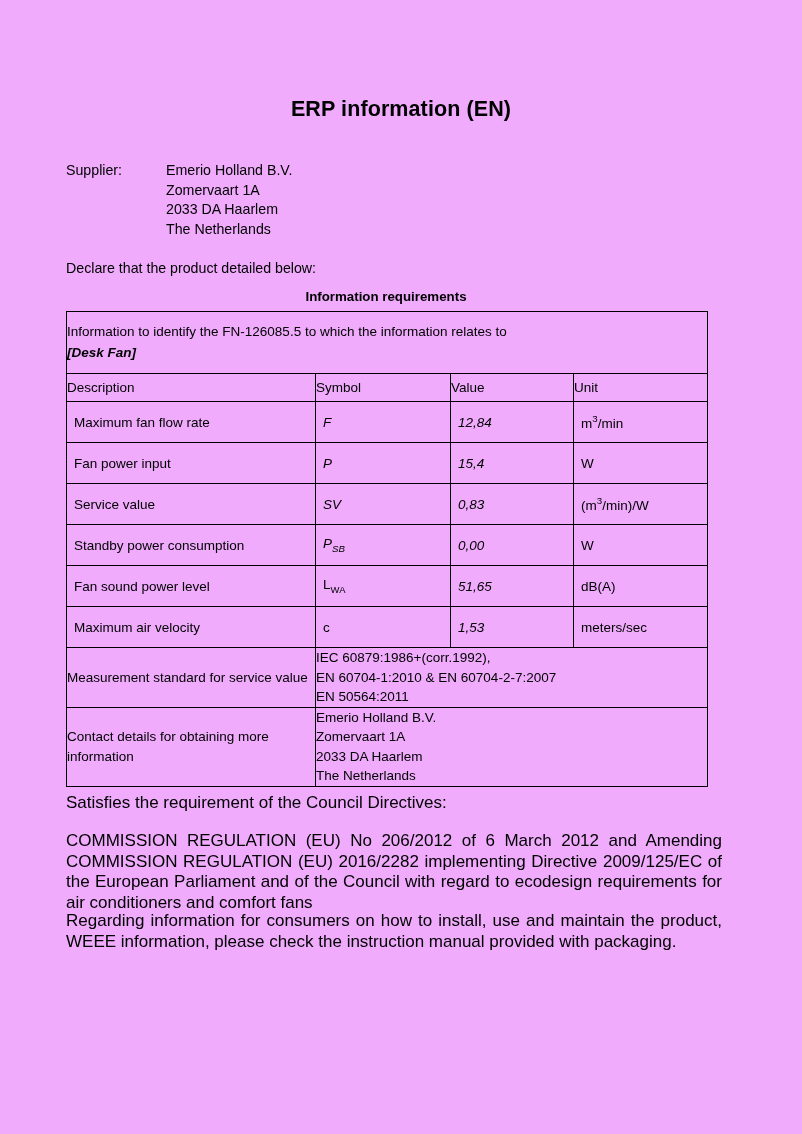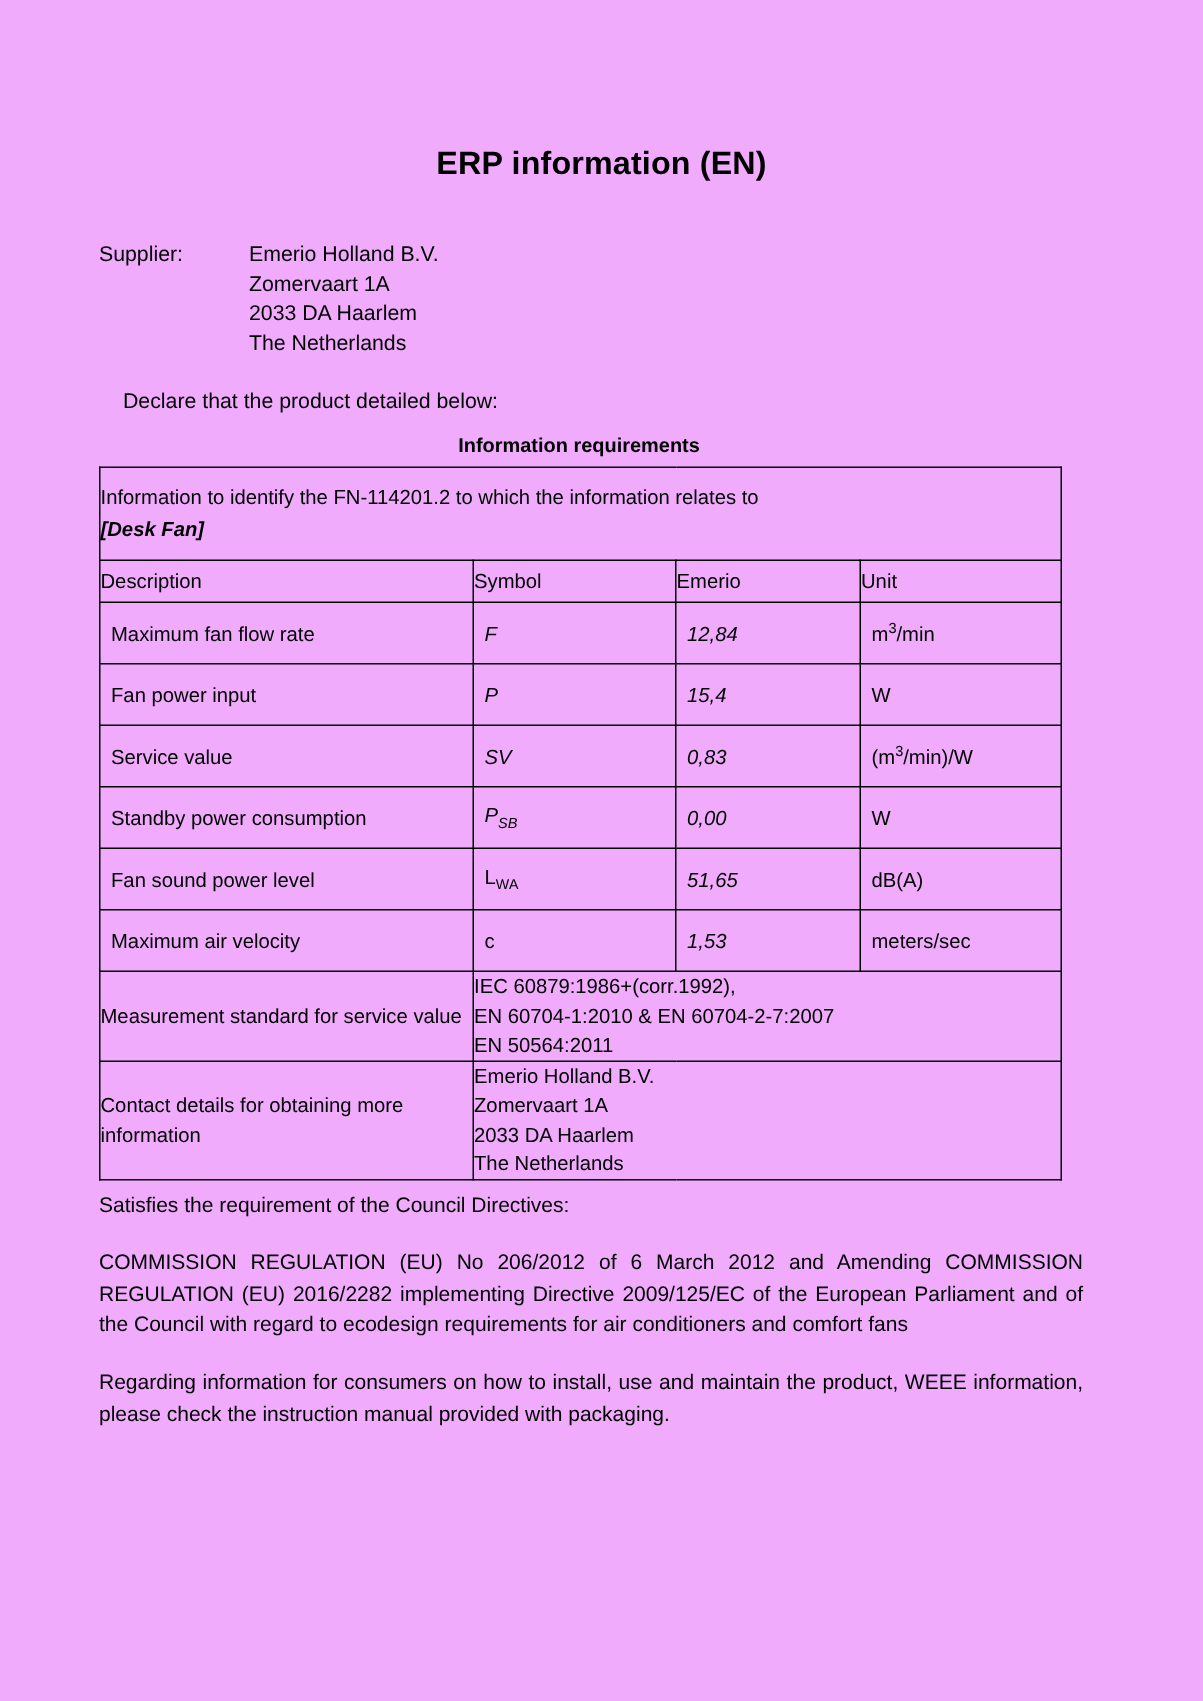--- a/index.html
+++ b/index.html
@@ -52,21 +52,21 @@
     width: 82px;
     flex: 0 0 82px;
   }
   .supplier-lines {
     display: block;
   }
   .supplier-lines div { white-space: pre; }
 
   .declare-line {
     position: absolute;
-    left: 82px;
+    left: 66px;
     top: 260px;
     font-size: 14.2px;
   }
 
   .table-caption {
     position: absolute;
     left: 0;
     top: 289px;
     width: 772px;
     text-align: center;
@@ -152,21 +152,21 @@
     padding: 6px 7px 6px 7px;
     line-height: 19.5px;
     vertical-align: middle;
   }
 
   
   .para {
     position: absolute;
     left: 66px;
     width: 656px;
-    font-size: 14px;
+    font-size: 17px;
     line-height: 20.5px;
   }
   .para-justify { text-align: justify; }
   .p-satisfies { top: 793px; }
   .p-commission { top: 831px; }
   .p-regarding  { top: 911px; }
 </style>
 </head>
 <body>
 
@@ -193,29 +193,29 @@
   <table class="erp-table">
     <colgroup>
       <col class="col-desc">
       <col class="col-sym">
       <col class="col-val">
       <col class="col-unit">
     </colgroup>
     <tbody>
       <tr>
         <td class="id-cell" colspan="4">
-          <span>Information to identify the FN-114201.2 to which the information relates to</span>
+          <span>Information to identify the FN-126085.5 to which the information relates to</span>
           <span class="sub">[Desk Fan]</span>
         </td>
       </tr>
 
       <tr>
         <td class="hdr-cell">Description</td>
         <td class="hdr-cell">Symbol</td>
-        <td class="hdr-cell">Emerio</td>
+        <td class="hdr-cell">Value</td>
         <td class="hdr-cell">Unit</td>
       </tr>
 
       <tr class="data-row">
         <td class="pad desc-cell">Maximum fan flow rate</td>
         <td class="pad sym-cell"><span>F</span></td>
         <td class="pad val-cell">12,84</td>
         <td class="pad unit-cell"><span>m</span><sup>3</sup><span>/min</span></td>
       </tr>
 

